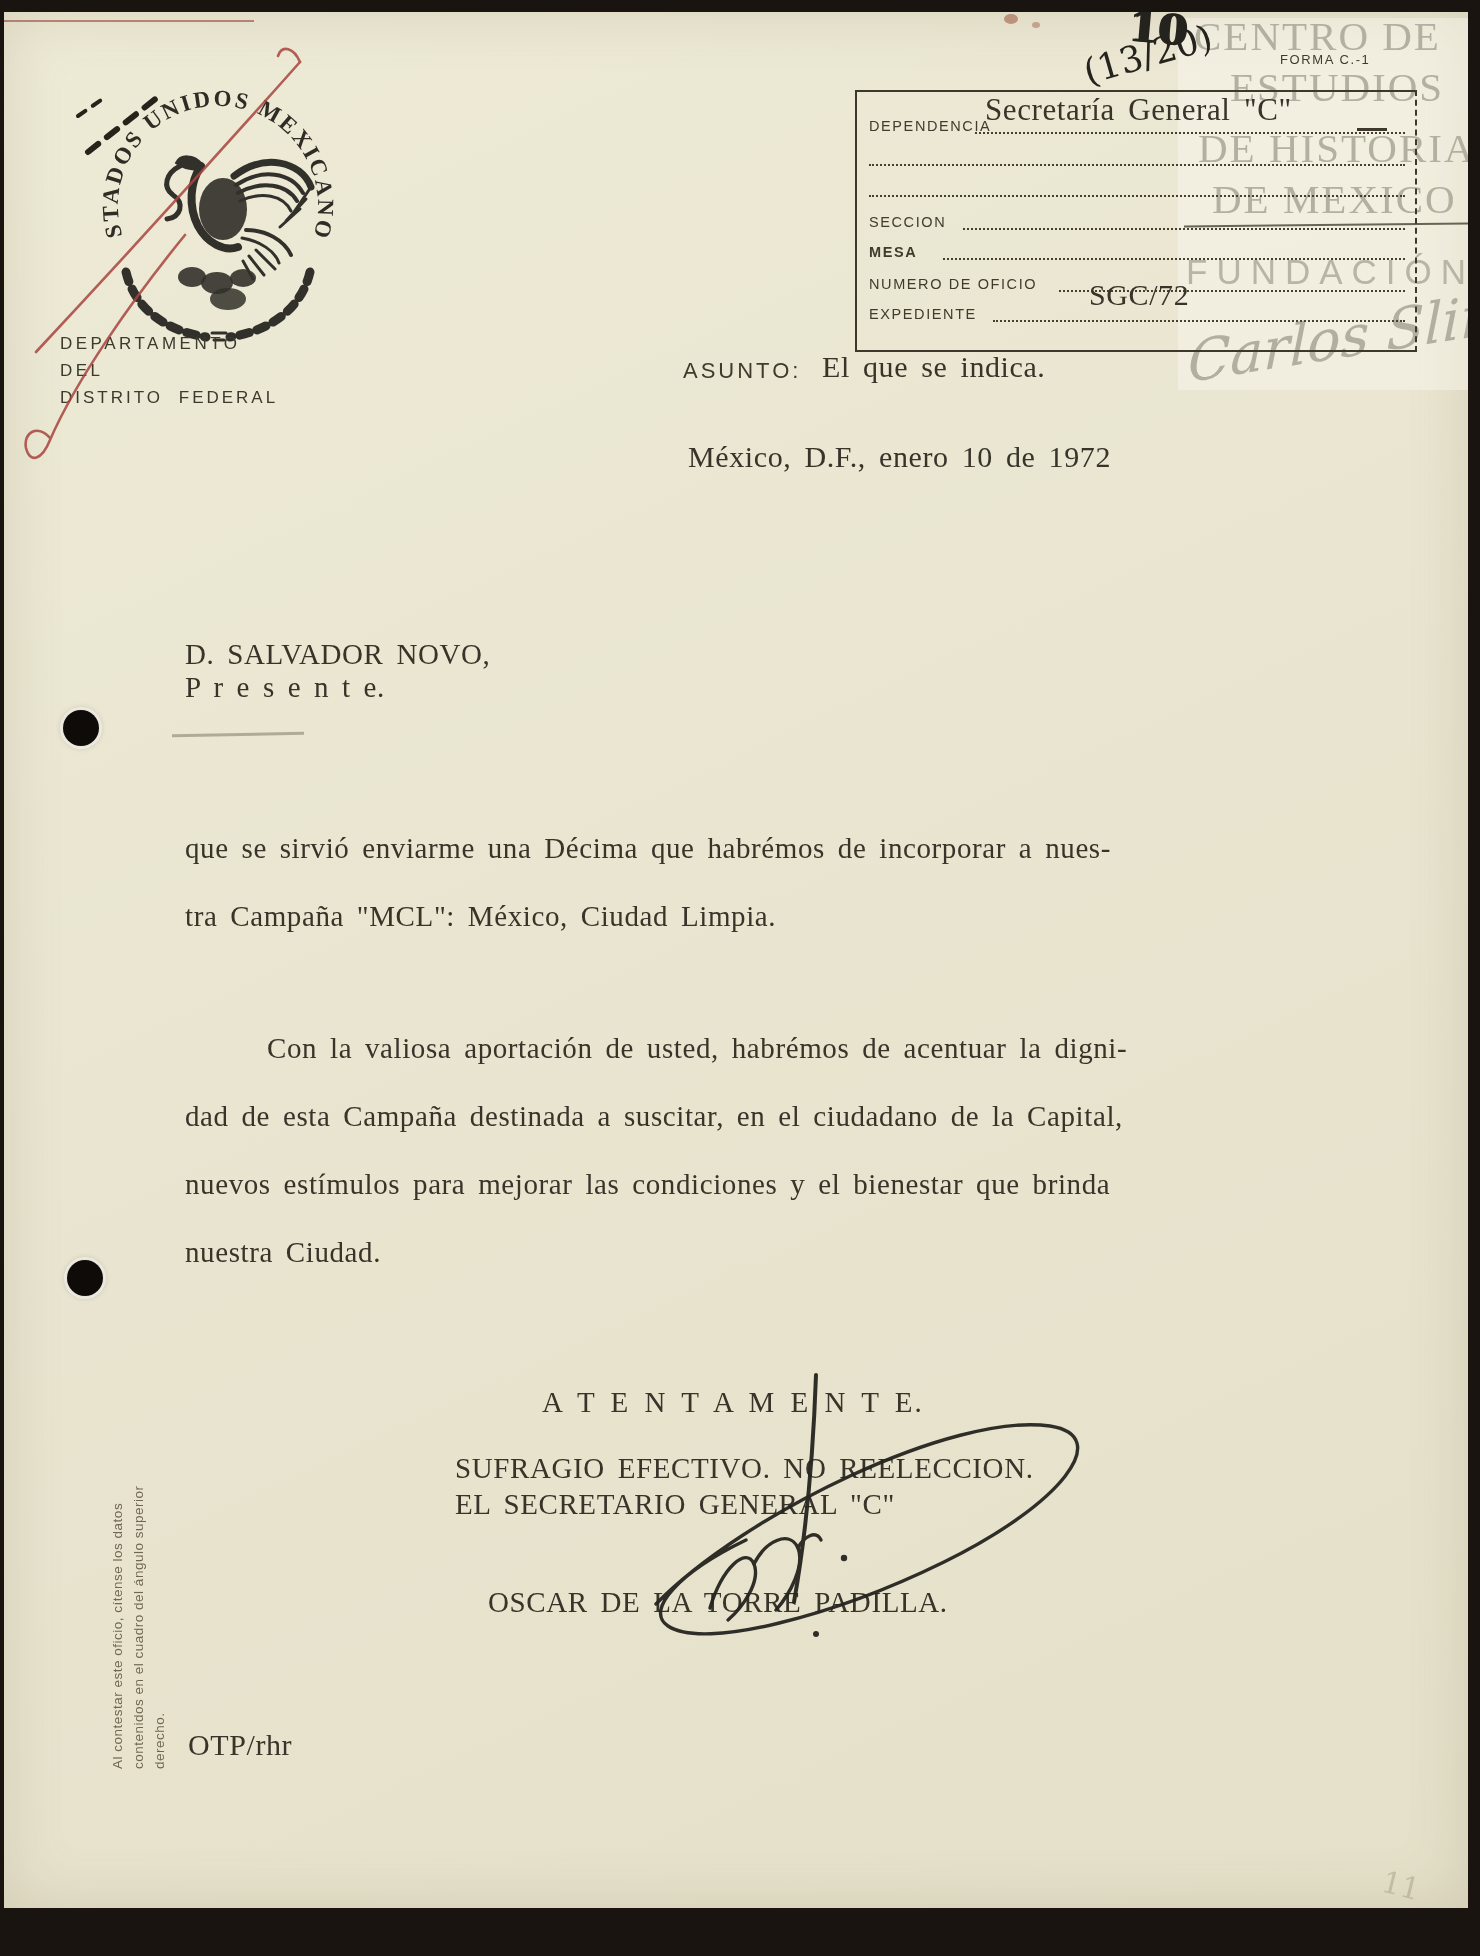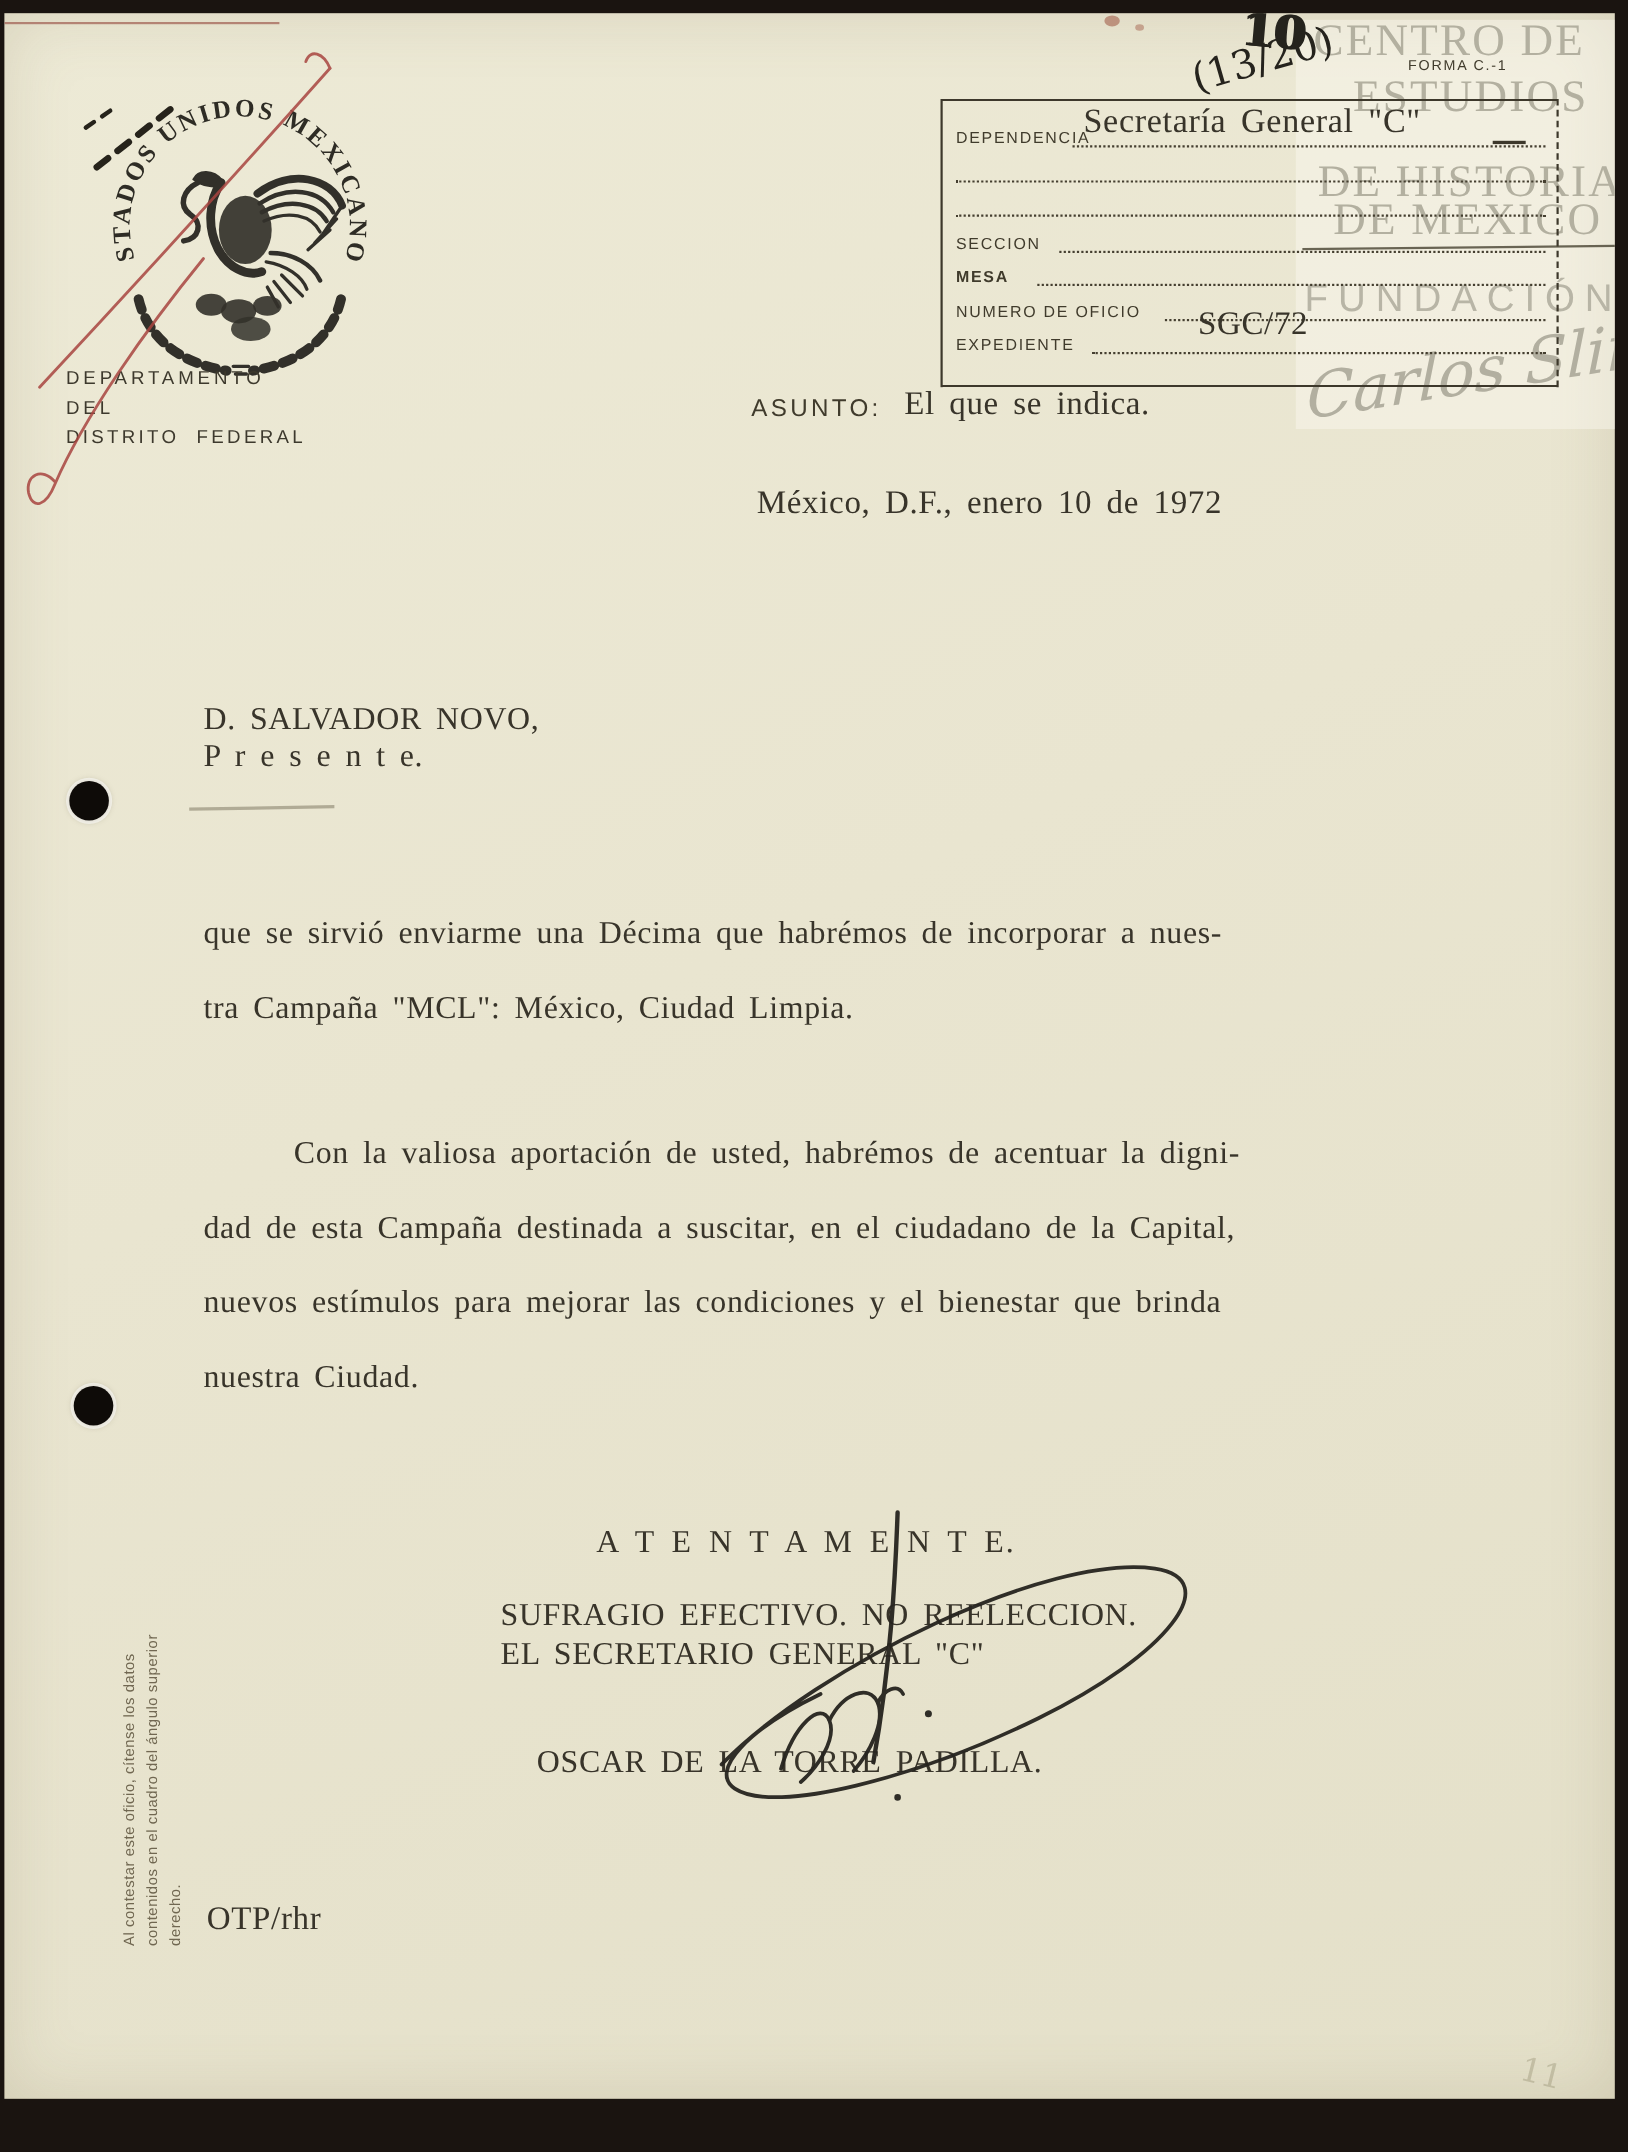--- a/index.html
+++ b/index.html
@@ -44,21 +44,21 @@
 </head>
 <body>
 
 <div class="paper">
 
   <div class="abs edge-tint"></div>
 
   <div class="abs wm-band noptr"></div>
   <div class="abs wm noptr" style="left:1190px;top:0px;">CENTRO DE</div>
   <div class="abs wm noptr" style="left:1226px;top:51px;">ESTUDIOS</div>
-  <div class="abs wm noptr" style="left:1194px;top:128px;">DE HISTORIA</div>
+  <div class="abs wm noptr" style="left:1194px;top:112px;">DE HISTORIA</div>
   <div class="abs wm noptr" style="left:1208px;top:163px;">DE MEXICO</div>
   <div class="abs wm-sans noptr" style="left:1182px;top:240px;">FUNDACIÓN</div>
   <div class="abs wm-script noptr" style="left:1182px;top:292px;">Carlos Slim</div>
 
   <div class="abs lbl formlabel" style="left:1276px;top:40px;font-size:13px;">FORMA C.-1</div>
   <div class="abs hand" style="left:1124px;top:-8px;font-size:42px;font-weight:bold;transform:rotate(5deg);text-shadow:2.5px 0 0 #25231d;">10</div>
   <div class="abs hand" style="left:1078px;top:22px;font-size:36px;transform:rotate(-16deg);">(13/20)</div>
 
   <div class="abs" style="left:1000px;top:2px;width:14px;height:10px;border-radius:50%;background:rgba(150,70,50,.5);"></div>
   <div class="abs" style="left:1028px;top:10px;width:8px;height:6px;border-radius:50%;background:rgba(150,70,50,.4);"></div>

